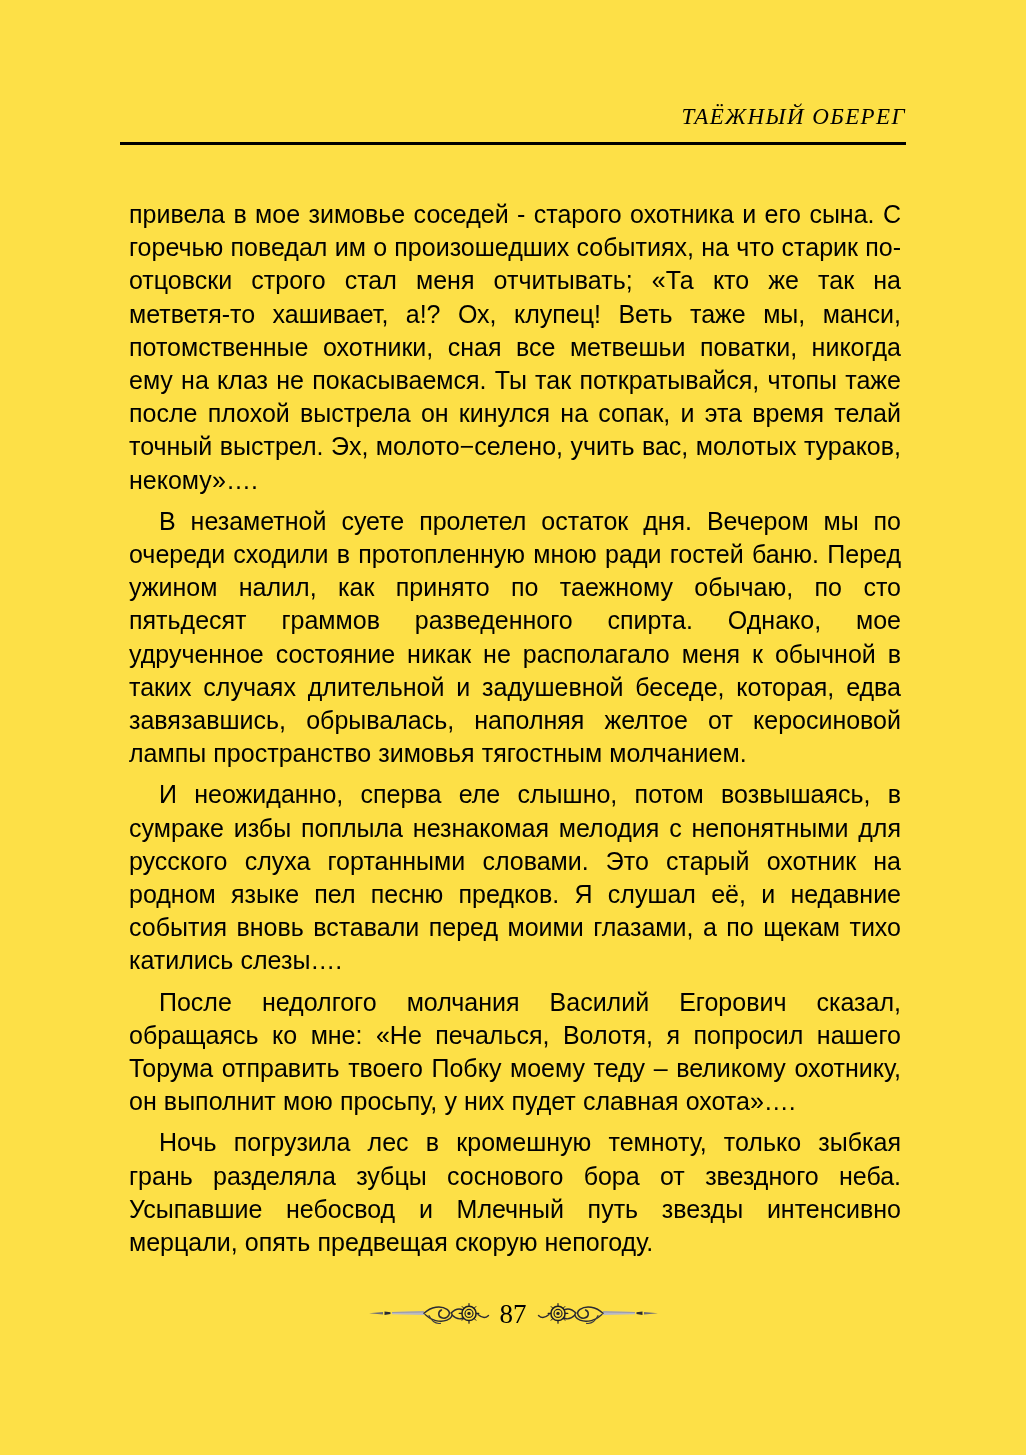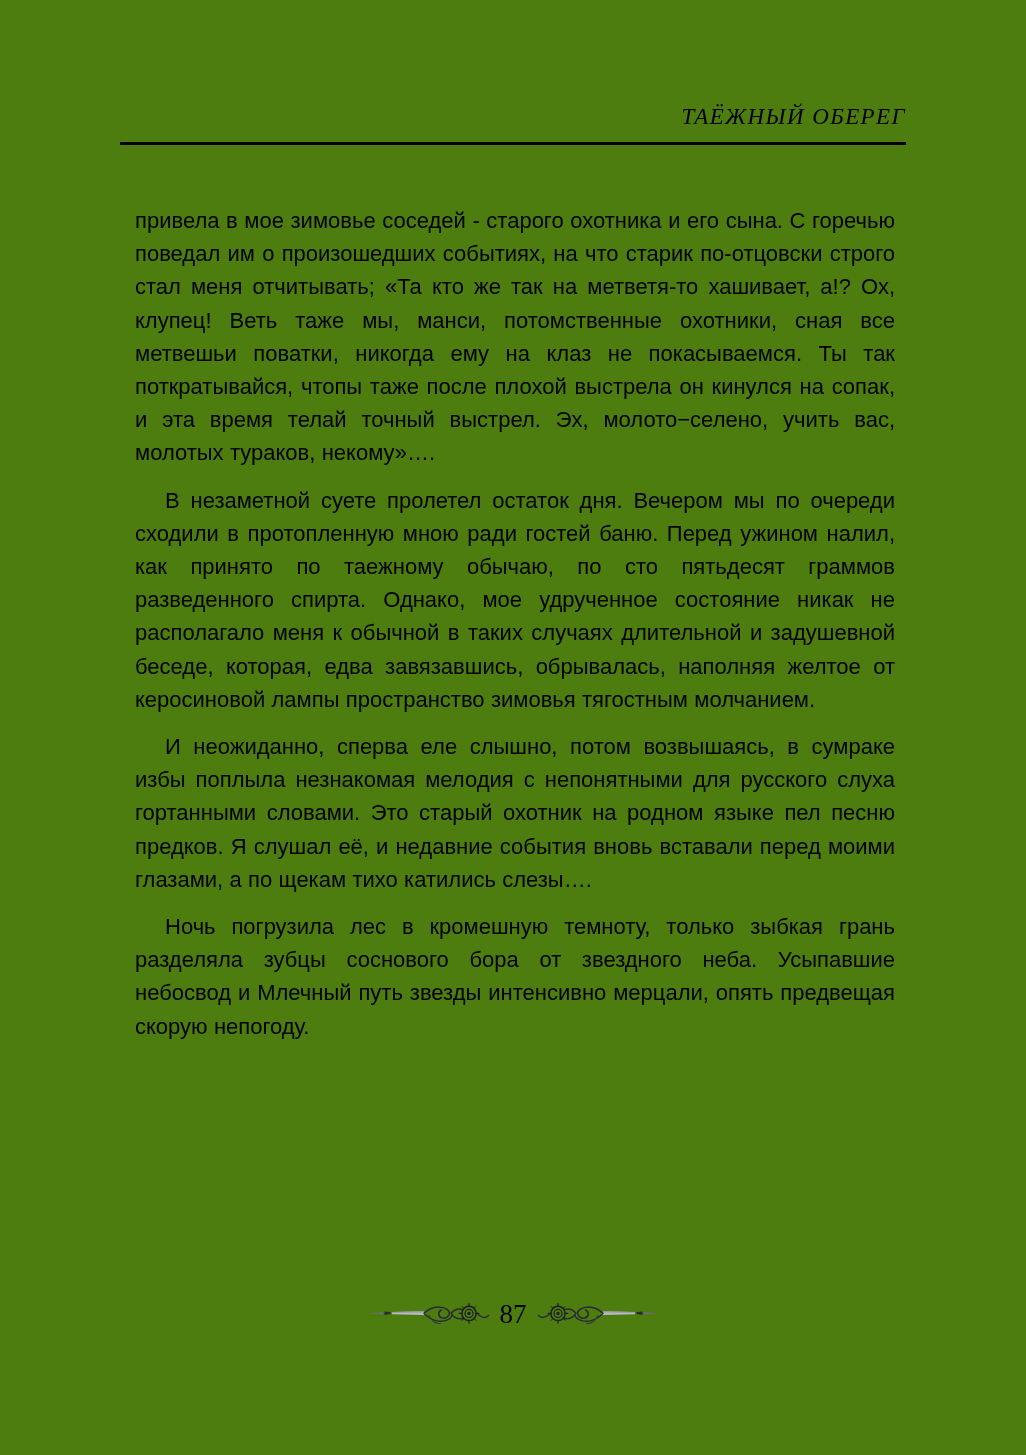--- a/index.html
+++ b/index.html
@@ -4,21 +4,21 @@
 <style>
   html, body {
     margin: 0;
     padding: 0;
     background: #ffffff;
   }
   .page {
     position: relative;
     width: 1026px;
     height: 1455px;
-    background: #4d7c0f;
+    background: #fde047;
     overflow: hidden;
     font-family: "Liberation Sans", sans-serif;
   }
 
   
   .running-head {
     position: absolute;
     left: 120px;
     right: 120px;
     top: 104px;
@@ -43,22 +43,22 @@
   }
 
   
   .text-column {
     position: absolute;
     left: 121px;
     top: 190px;
     width: 788px;
   }
   .para {
-    margin: 14px;
-    font-size: 22px;
+    margin: 8px;
+    font-size: 25px;
     line-height: 33.2px;
     color: #000000;
     text-align: justify;
     text-justify: inter-word;
     hyphens: none;
     word-spacing: 0.2px;
   }
   .para.indent {
     text-indent: 30px;
   }
@@ -101,20 +101,21 @@
   <div class="running-head">
     <span class="running-head-title">ТАЁЖНЫЙ ОБЕРЕГ</span>
   </div>
 
   <div class="header-rule"></div>
 
   <div class="text-column">
     <p class="para no-indent">привела в мое зимовье соседей - старого охотника и его сына. С горечью поведал им о произошедших событиях, на что старик по-отцовски строго стал меня отчитывать; «Та кто же так на метветя-то хашивает, а!? Ох, клупец! Веть таже мы, манси, потомственные охотники, сная все метвешьи поватки, никогда ему на клаз не покасываемся. Ты так поткратывайся, чтопы таже после плохой выстрела он кинулся на сопак, и эта время телай точный выстрел. Эх, молото−селено, учить вас, молотых тураков, некому»….</p>
     <p class="para indent">В незаметной суете пролетел остаток дня. Вечером мы по очереди сходили в протопленную мною ради гостей баню. Перед ужином налил, как принято по таежному обычаю, по  сто пятьдесят граммов  разведенного спирта. Однако, мое удрученное состояние никак не располагало меня к обычной в таких случаях длительной и задушевной беседе, которая, едва завязавшись, обрывалась, наполняя желтое от керосиновой лампы пространство зимовья тягостным молчанием.</p>
     <p class="para indent">И неожиданно, сперва еле слышно, потом возвышаясь, в сумраке избы поплыла незнакомая мелодия с непонятными для русского слуха гортанными словами. Это старый охотник на родном языке пел песню предков. Я слушал её,  и недавние события вновь вставали перед моими глазами, а по щекам тихо катились слезы….</p>
+    <p class="para indent">После недолгого молчания Василий Егорович сказал, обращаясь ко мне: «Не печалься, Волотя, я попросил нашего Торума отправить твоего Побку моему теду – великому охотнику, он выполнит мою просьпу, у них пудет славная охота»….</p>
     <p class="para indent">Ночь погрузила лес в кромешную темноту, только зыбкая грань разделяла зубцы соснового бора от звездного неба. Усыпавшие небосвод и Млечный путь звезды  интенсивно мерцали, опять предвещая скорую непогоду.</p>
   </div>
 
   <div class="footer">
 
     <span>
       <svg class="ornament" width="124" height="34" viewBox="0 0 124 34" xmlns="http://www.w3.org/2000/svg">
 
         <path d="M2 17.2 L16 16.0 L16 18.4 Z" fill="#6d6d78"></path>
         <path d="M17.5 15.4 L23.5 16.3 L23.5 18.1 L17.5 19.0 Z" fill="#2a2a33"></path>

